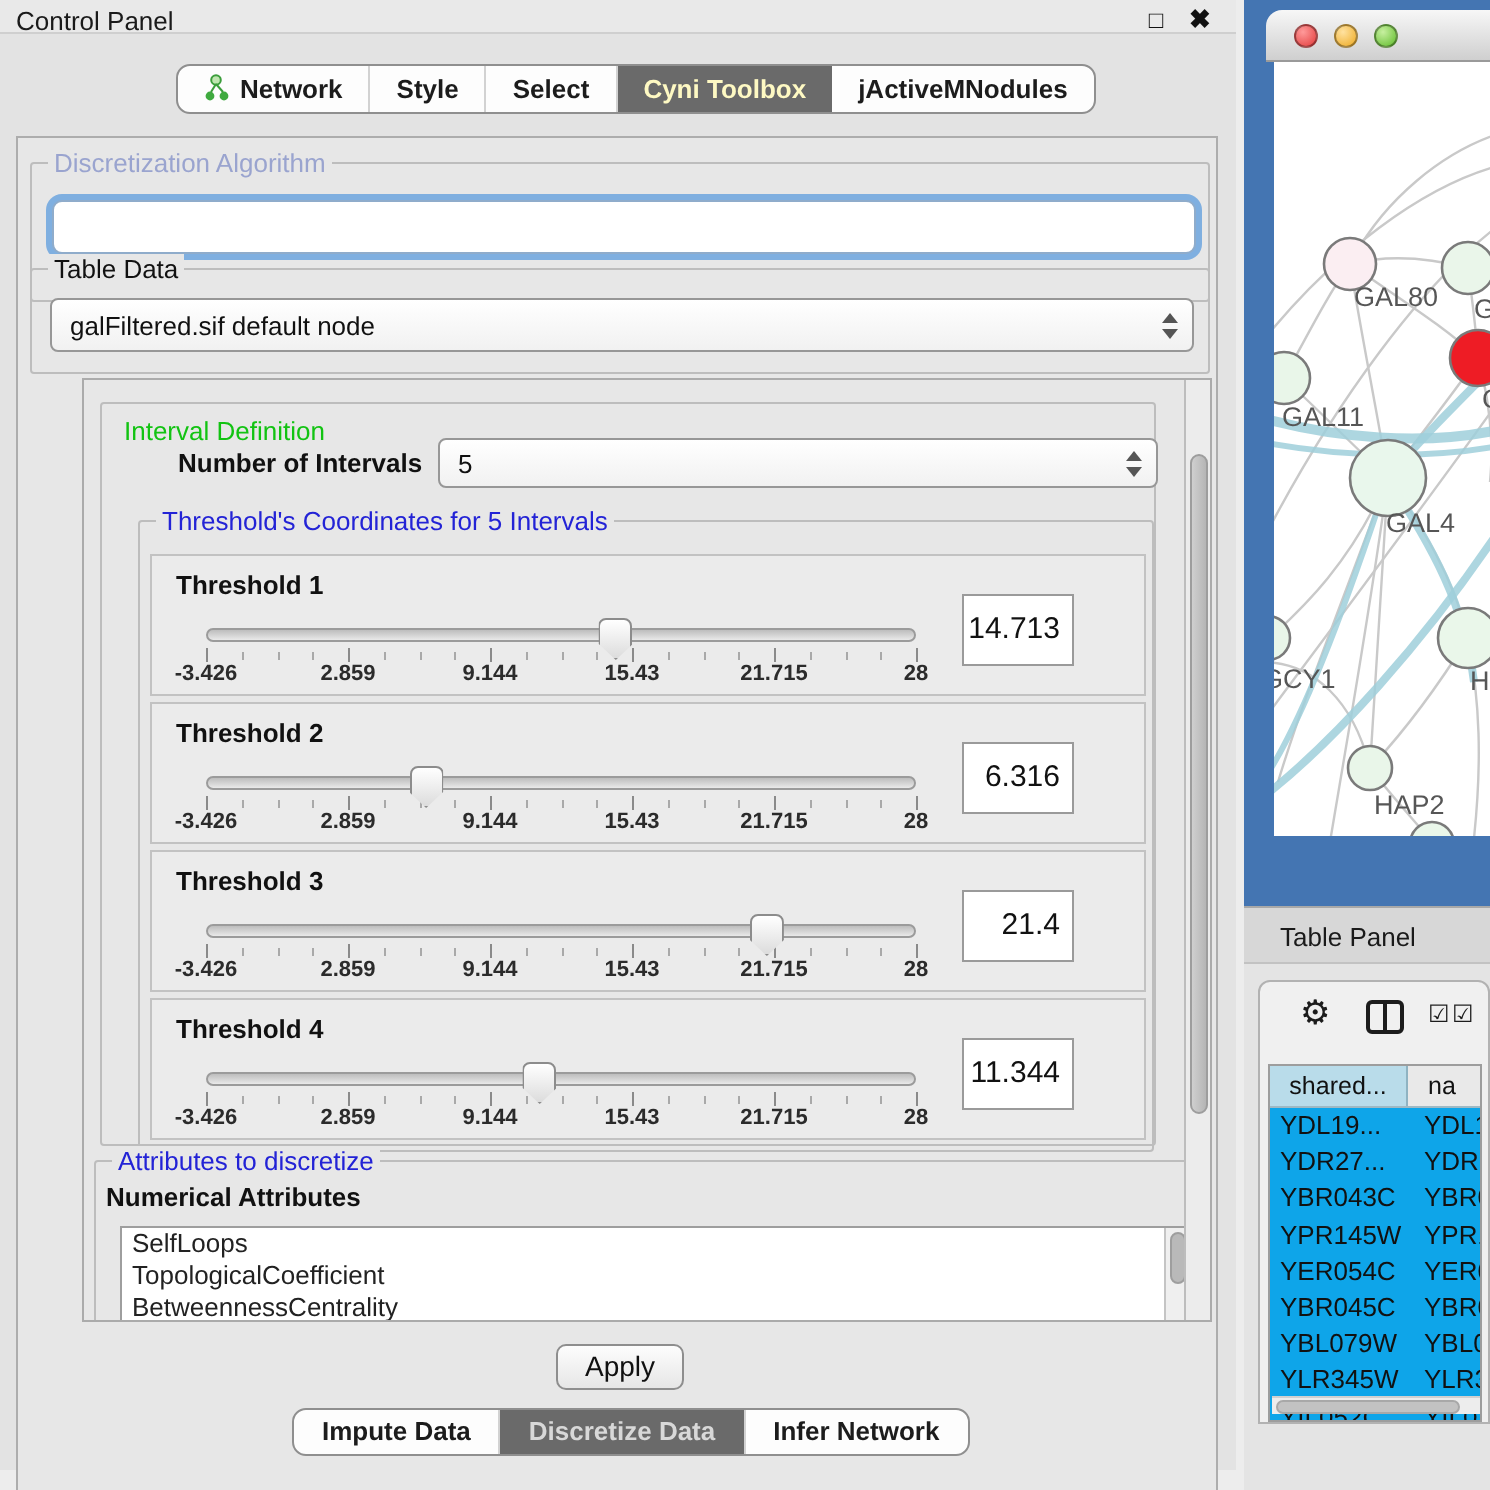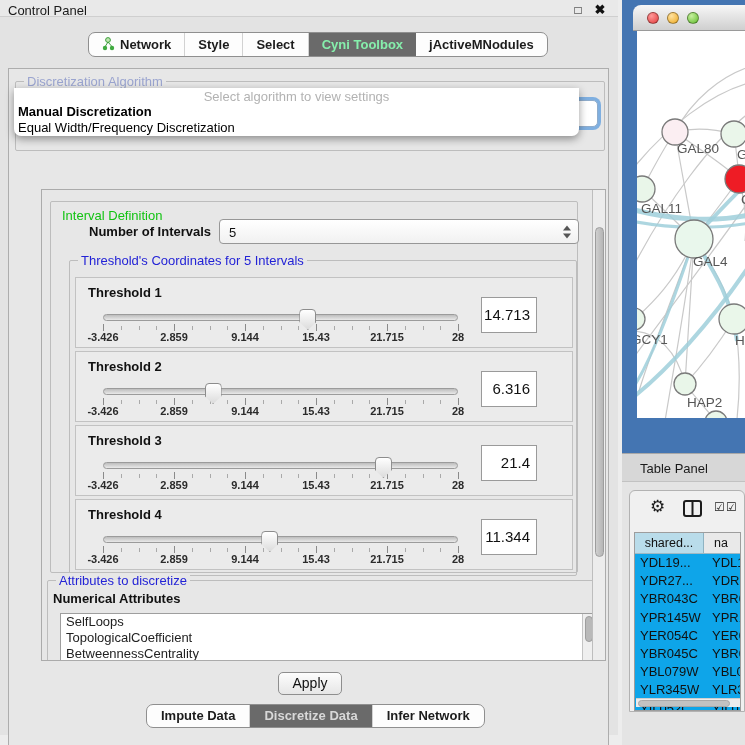--- a/index.html
+++ b/index.html
@@ -15,21 +15,21 @@
     text-align:center; line-height:16px; cursor:default; font-weight:bold; }
   #float-btn { right:32px; font-size:12px; }
   #close-btn { right:10px; }
 
   
   #tab-bar { position:absolute; left:88px; top:32px; height:25px; display:flex;
     border:1px solid #8f8f8f; border-radius:7px; background:#fdfdfd; overflow:hidden; }
   .tab { display:flex; align-items:center; gap:5px; padding:0 13px; font-size:13px; font-weight:bold;
     color:#1c1c1c; border-right:1px solid #d2d2d2; cursor:default; white-space:nowrap; }
   .tab:last-child { border-right:none; }
-  .tab.selected { background:#6a6a6a; color:#86efac; border-right:none; }
+  .tab.selected { background:#6a6a6a; color:#fef9c3; border-right:none; }
   .net-icon { width:13px; height:15px; display:inline-block; }
 
   
   #outer-panel { position:absolute; left:8px; top:68px; width:601px; height:699px;
     background:#e7e7e7; border:1px solid #adadad; }
 
   
   #algo-group { position:absolute; left:6px; top:12px; width:590px; height:70px;
     border:1px solid #bdbdbd; border-radius:2px; }
   #algo-label { position:absolute; left:8px; top:-8px; padding:0 3px; background:#e7e7e7;
@@ -195,26 +195,31 @@
       </div>
     </div>
 
   <div id="outer-panel">
 
     <div id="algo-group" class="etched">
       <span id="algo-label">Discretization Algorithm</span>
       <div id="algo-combo"></div>
     </div>
 
-    <div id="algo-popup">
-      <div id="algo-placeholder">Select algorithm to view settings</div>
-      <div id="algo-opt-0" class="algo-opt">Manual Discretization</div>
-      <div id="algo-opt-1" class="algo-opt">Equal Width/Frequency Discretization</div>
-    </div>
-
+
+    <div id="tabledata-group" class="etched">
+      <span id="tabledata-label">Table Data</span>
+      <div id="tabledata-combo" class="combo">
+        <span class="val">galFiltered.sif default node</span>
+        <span class="arrows">
+            <span class="arr-up"></span>
+            <span class="arr-dn"></span>
+          </span>
+      </div>
+    </div>
 
     <div id="inner-panel">
       <div id="interval-group" class="etched">
         <span class="legend green">Interval Definition</span>
         <span id="num-label">Number of Intervals</span>
         <div id="num-combo" class="combo">
           <span class="val">5</span>
           <span class="arrows">
               <span class="arr-up"></span>
               <span class="arr-dn"></span>

